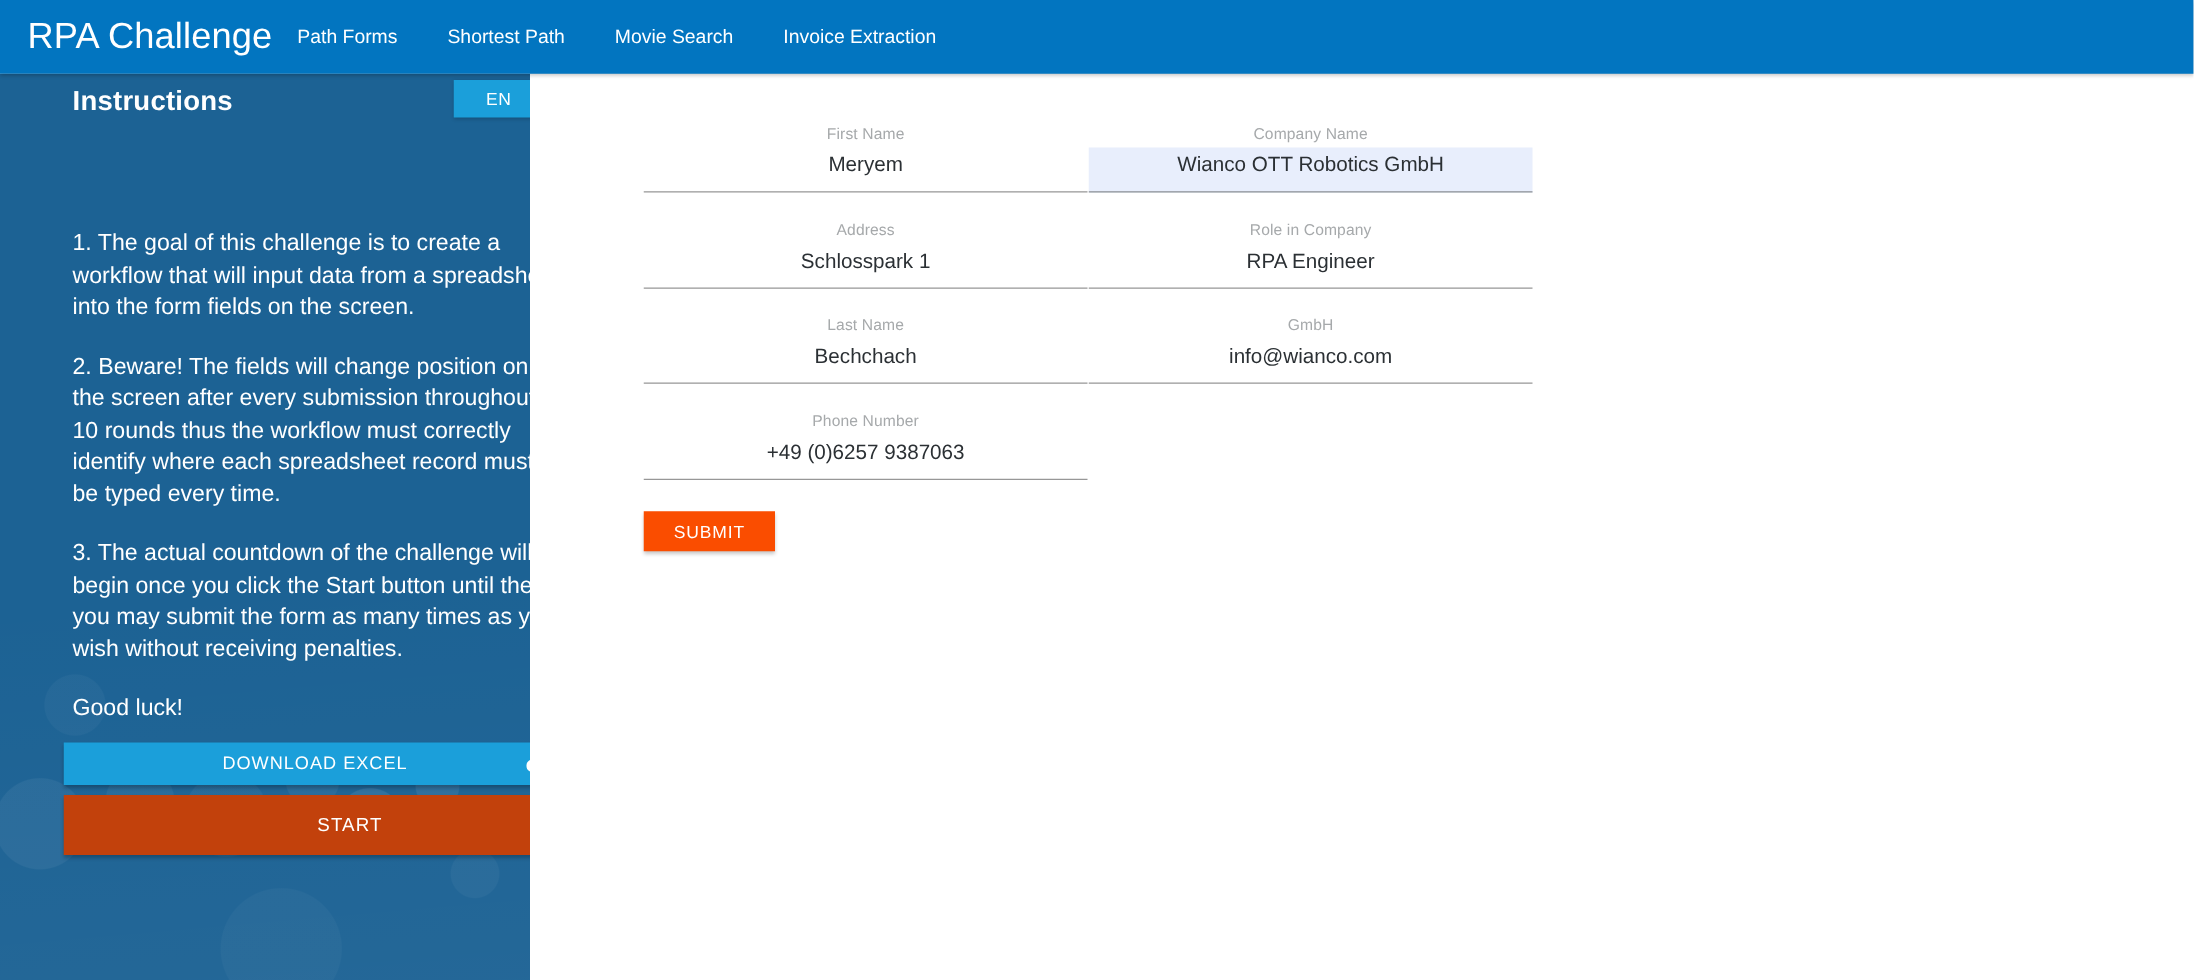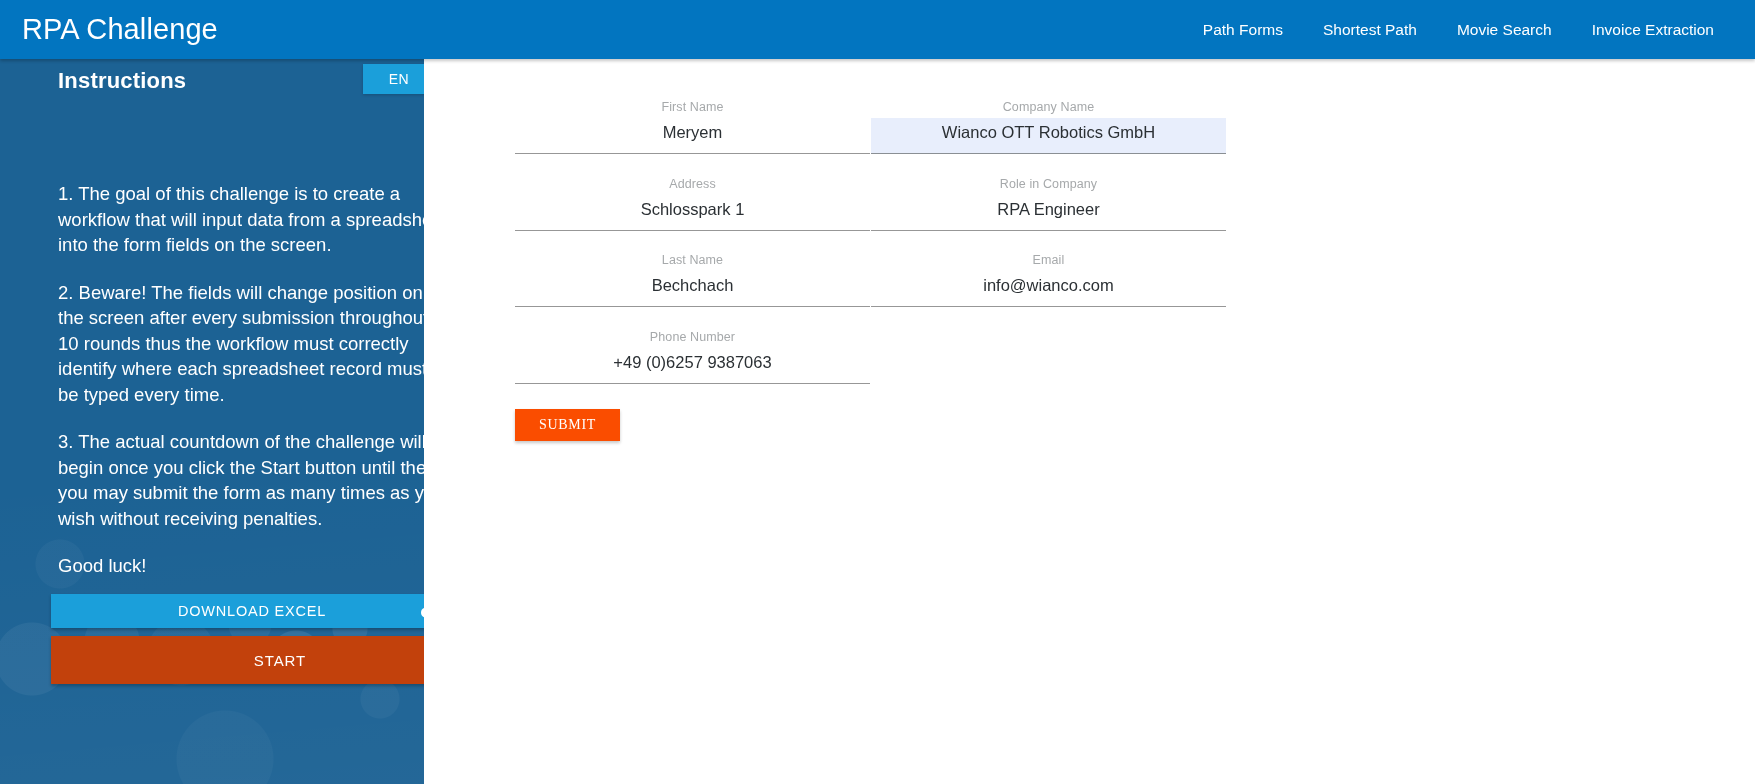--- a/index.html
+++ b/index.html
@@ -22,21 +22,21 @@
 
   
   .navbar {
     position: absolute;
     top: 0; left: 0;
     width: 1755px;
     height: 59px;
     background: #0275c0;
     display: flex;
     align-items: center;
-    justify-content: space-between;
+    justify-content: flex-start;
     box-shadow: 0 2px 3px rgba(0,0,0,0.22);
     z-index: 20;
   }
   .brand {
     color: #ffffff;
     font-size: 29px;
     font-weight: 400;
     letter-spacing: 0.1px;
     margin-left: 22px;
     line-height: 1;
@@ -231,21 +231,21 @@
 
   .submit-button {
     position: absolute;
     left: 91px;
     top: 350px;
     width: 105px;
     height: 32px;
     background: #fa4d00;
     border: none;
     color: #ffffff;
-    font-family: Liberation Serif, serif;
+    font-family: Liberation Sans, sans-serif;
     font-size: 14px;
     letter-spacing: 0.7px;
     cursor: pointer;
     box-shadow: 0 2px 3px rgba(0,0,0,0.22);
   }
 </style>
 </head>
 <body>
 
 <div id="app">
@@ -323,21 +323,21 @@
           <label class="field-label">Company Name</label>
           <input class="field-input autofilled" type="text" value="Wianco OTT Robotics GmbH" style="">
         </div>
 
         <div class="field">
           <label class="field-label">Role in Company</label>
           <input class="field-input" type="text" value="RPA Engineer" style="">
         </div>
 
         <div class="field">
-          <label class="field-label">Email</label>
+          <label class="field-label">GmbH</label>
           <input class="field-input" type="text" value="info@wianco.com" style="">
         </div>
 
       </div>
     </div>
 
     <button class="submit-button">SUBMIT</button>
   </main>
 
 </div>

